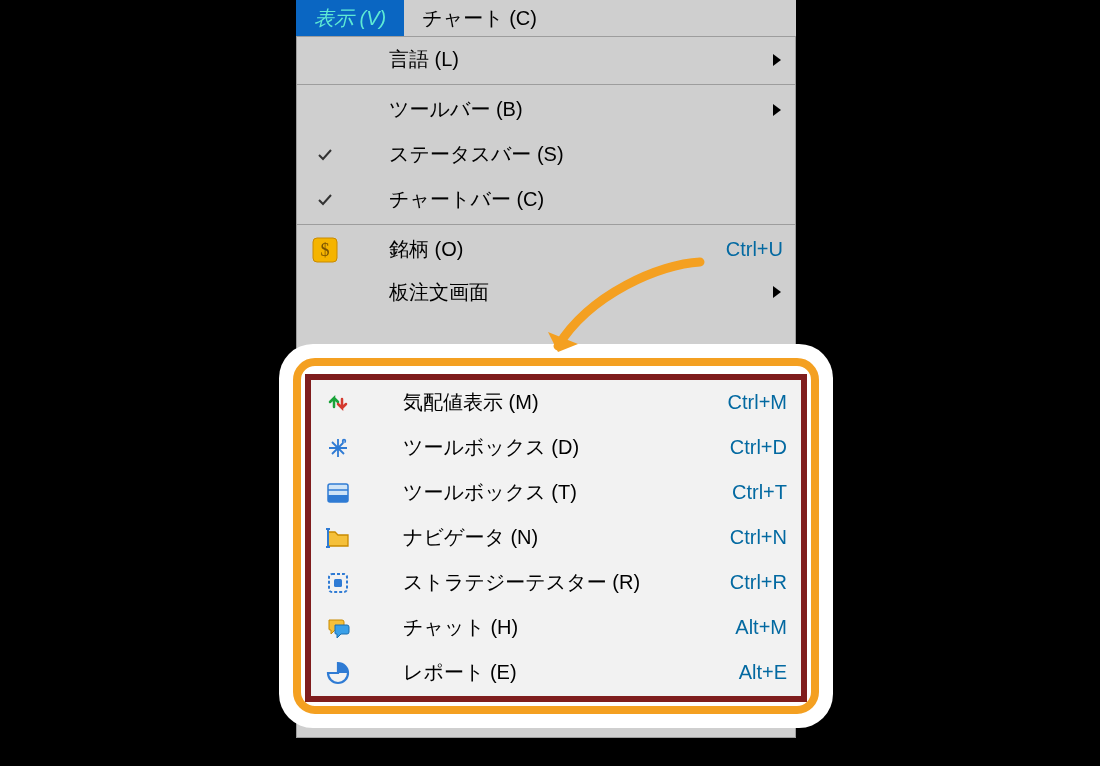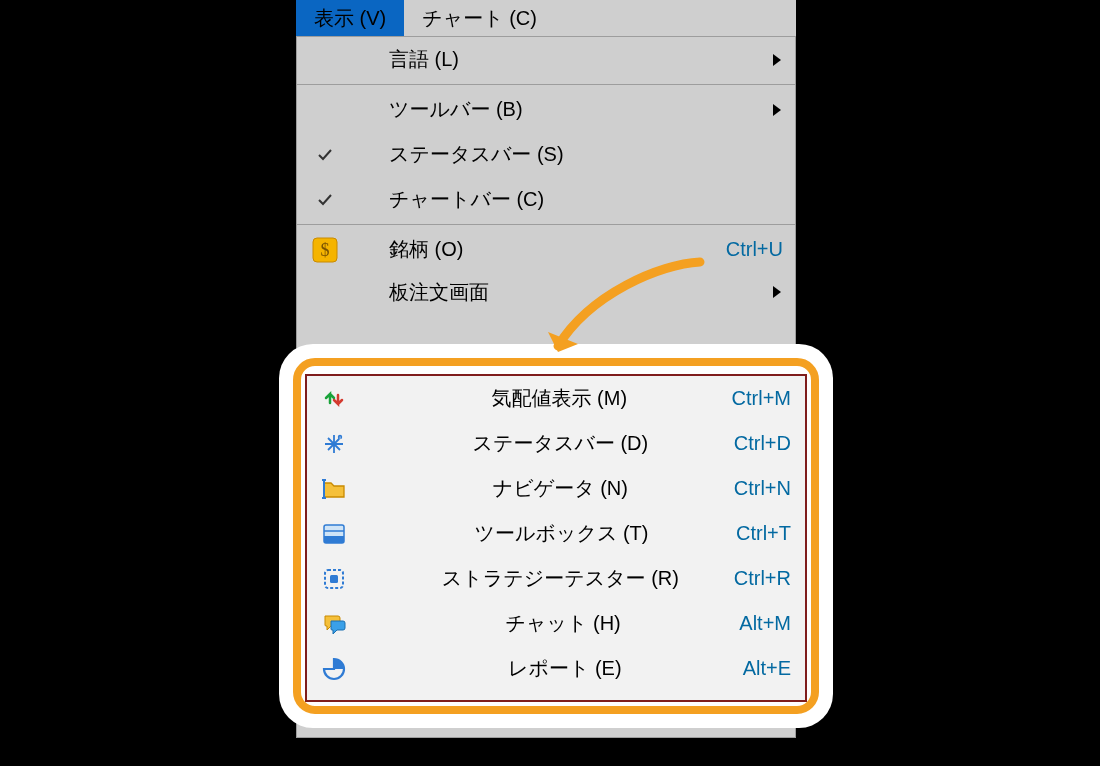--- a/index.html
+++ b/index.html
@@ -2,34 +2,34 @@
 <html><head>
 <meta charset="utf-8">
 <style>
   html,body{margin:0;padding:0;background:#000;font-family:"Yu Gothic UI","Meiryo","Segoe UI",sans-serif;font-size:20px;color:#000;-webkit-font-smoothing:antialiased;}
   .stage{position:relative;width:1100px;height:766px;background:#000;overflow:hidden;}
   
   .window{position:absolute;left:296px;top:0;width:500px;}
   
   .menubar{display:flex;height:36px;background:#cfcfcf;border-bottom:1px solid #9d9d9d;}
   .menubar .mb{flex:0 0 auto;padding:0 18px;line-height:36px;text-align:center;white-space:nowrap;cursor:default;}
-  .menubar .mb.active{background:#0a66c2;color:#000000;}
+  .menubar .mb.active{background:#0a66c2;color:#5eead4;font-style:italic;}
   
   .menu{background:#cfcfcf;border:1px solid #9d9d9d;border-top:none;}
   .mi{display:flex;align-items:center;height:45px;padding:0 12px 0 8px;box-sizing:border-box;cursor:default;}
   .mi .iconslot{flex:0 0 40px;display:flex;align-items:center;justify-content:center;height:100%;}
   .mi .label{flex:1 1 auto;white-space:nowrap;margin-left:44px;}
   .mi .accel{flex:0 0 auto;color:#0369a1;white-space:nowrap;padding-left:12px;}
   .sep{height:1px;background:#9d9d9d;margin:2px 0;}
   .check{width:22px;height:22px;display:flex;align-items:center;justify-content:center;}
   .arrow-right{width:0;height:0;border-top:6px solid transparent;border-bottom:6px solid transparent;border-left:8px solid #000;margin-right:2px;}
   
   .highlight-wrap{position:absolute;left:287px;top:352px;width:538px;height:368px;background:#fff;border-radius:26px;box-shadow:0 0 0 8px #fff;}
   .highlight{position:absolute;inset:6px;border:8px solid #f4a021;border-radius:22px;}
-  .inner{position:absolute;inset:22px 18px 18px 18px;border:2px solid #7f1d1d;background:#f2f2f2;text-align:center;}
+  .inner{position:absolute;inset:22px 18px 18px 18px;border:6px solid #7f1d1d;background:#f2f2f2;}
   .inner .mi{height:45px;padding:0 14px 0 6px;}
   .inner .iconslot{flex:0 0 42px;}
   
   .callout-arrow{position:absolute;left:540px;top:254px;pointer-events:none;}
   
   svg{display:block;}
 </style>
 </head>
 <body>
 
@@ -138,52 +138,52 @@
       </div>
 
       <div class="mi">
         <div class="iconslot">
           <svg width="26" height="26" viewBox="0 0 26 26">
               <path d="M13 4 L13 22 M4 13 L22 13 M7 7 L19 19 M19 7 L7 19" stroke="#2f7bd4" stroke-width="1.8"></path>
               <circle cx="19" cy="6" r="2.2" fill="#2f7bd4"></circle>
               <text x="19" y="8.5" text-anchor="middle" font-size="5" fill="#fff">i</text>
             </svg>
         </div>
-        <div class="label">ステータスバー (D)</div>
+        <div class="label">ツールボックス (D)</div>
         <div class="accel">Ctrl+D</div>
+      </div>
+
+      <div class="mi">
+        <div class="iconslot">
+          <svg width="26" height="26" viewBox="0 0 26 26">
+              <rect x="3" y="4" width="20" height="18" rx="2" fill="#cfe4f7" stroke="#2f7bd4" stroke-width="1.5"></rect>
+              <rect x="3" y="15" width="20" height="7" rx="0" fill="#2f7bd4"></rect>
+              <line x1="3" y1="10" x2="23" y2="10" stroke="#2f7bd4" stroke-width="1.5"></line>
+            </svg>
+        </div>
+        <div class="label">ツールボックス (T)</div>
+        <div class="accel">Ctrl+T</div>
       </div>
 
       <div class="mi">
         <div class="iconslot">
           <svg width="26" height="26" viewBox="0 0 26 26">
               <path d="M3 7 L10 7 L13 10 L23 10 L23 21 L3 21 Z" fill="#f5c03a" stroke="#c98a00" stroke-width="1.3"></path>
               <rect x="2" y="4" width="2" height="18" fill="#2f7bd4"></rect>
               <rect x="1" y="3" width="4" height="2" fill="#2f7bd4"></rect>
               <rect x="1" y="21" width="4" height="2" fill="#2f7bd4"></rect>
             </svg>
         </div>
         <div class="label">ナビゲータ (N)</div>
         <div class="accel">Ctrl+N</div>
       </div>
 
       <div class="mi">
         <div class="iconslot">
           <svg width="26" height="26" viewBox="0 0 26 26">
-              <rect x="3" y="4" width="20" height="18" rx="2" fill="#cfe4f7" stroke="#2f7bd4" stroke-width="1.5"></rect>
-              <rect x="3" y="15" width="20" height="7" rx="0" fill="#2f7bd4"></rect>
-              <line x1="3" y1="10" x2="23" y2="10" stroke="#2f7bd4" stroke-width="1.5"></line>
-            </svg>
-        </div>
-        <div class="label">ツールボックス (T)</div>
-        <div class="accel">Ctrl+T</div>
-      </div>
-
-      <div class="mi">
-        <div class="iconslot">
-          <svg width="26" height="26" viewBox="0 0 26 26">
               <rect x="4" y="4" width="18" height="18" rx="3" fill="none" stroke="#2f7bd4" stroke-width="2" stroke-dasharray="3 2"></rect>
               <rect x="9" y="9" width="8" height="8" rx="1.5" fill="#2f7bd4"></rect>
             </svg>
         </div>
         <div class="label">ストラテジーテスター (R)</div>
         <div class="accel">Ctrl+R</div>
       </div>
 
       <div class="mi">
         <div class="iconslot">

